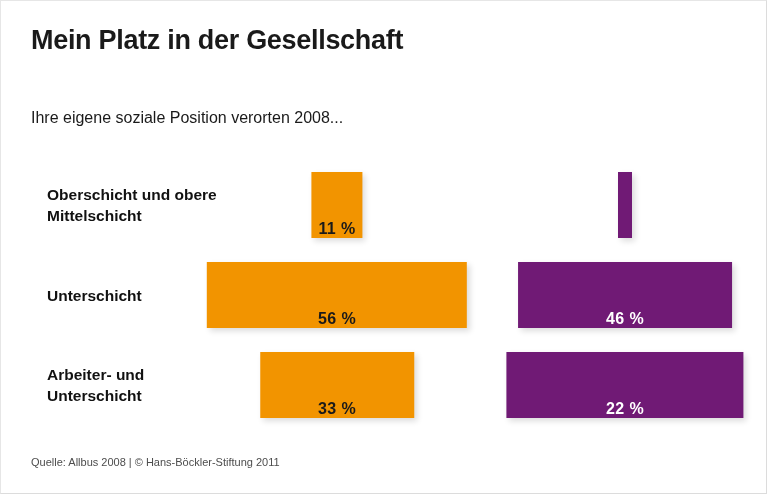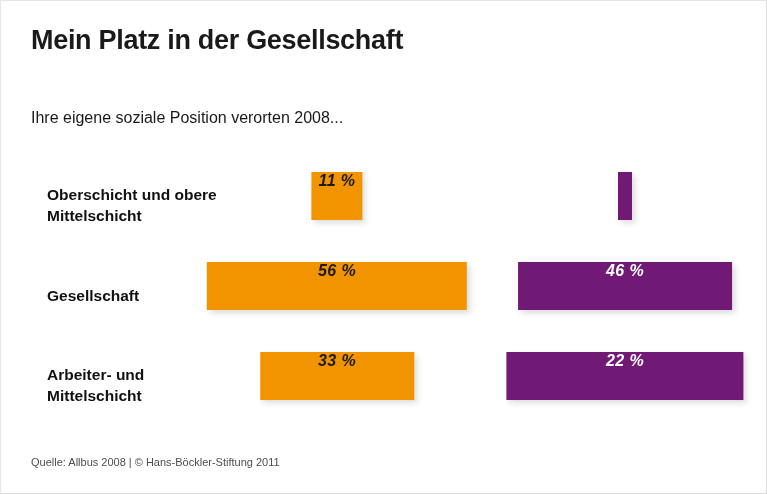--- a/index.html
+++ b/index.html
@@ -94,26 +94,25 @@
     height: 68px;
   }
   .bar-cell.west { left: 188px; width: 264px; }
   .bar-cell.ost  { left: 476px; width: 264px; }
 
   .bar {
     position: absolute;
     top: 0;
     left: 50%;
     transform: translateX(-50%);
-    height: 48px;
+    height: 66px;
     box-shadow: 3px 3px 6px rgba(0,0,0,0.14);
     display: flex;
-    align-items: flex-start;
+    align-items: flex-end;
     justify-content: center;
-    font-style: italic;
   }
   .bar.west { background: #F29400; }
   .bar.ost  { background: #701a75; }
 
   .bar-value {
     font-size: 16px;
     font-weight: bold;
     white-space: nowrap;
     letter-spacing: 0.4px;
   }
@@ -155,35 +154,35 @@
         </div>
       </div>
       <div class="bar-cell ost">
         <div class="bar ost" style="width: 14px;">
           <span class="bar-value outside">3 %</span>
         </div>
       </div>
     </div>
 
     <div class="data-row">
-      <div class="row-label">Gesellschaft</div>
+      <div class="row-label">Unterschicht</div>
       <div class="bar-cell west">
         <div class="bar west" style="width: 260.4px;">
           <span class="bar-value">56 %</span>
         </div>
       </div>
       <div class="bar-cell ost">
         <div class="bar ost" style="width: 213.9px;">
           <span class="bar-value">46 %</span>
         </div>
       </div>
     </div>
 
     <div class="data-row">
-      <div class="row-label">Arbeiter- und Mittelschicht</div>
+      <div class="row-label">Arbeiter- und Unterschicht</div>
       <div class="bar-cell west">
         <div class="bar west" style="width: 153.5px;">
           <span class="bar-value">33 %</span>
         </div>
       </div>
       <div class="bar-cell ost">
         <div class="bar ost" style="width: 237.2px;">
           <span class="bar-value">22 %</span>
         </div>
       </div>

